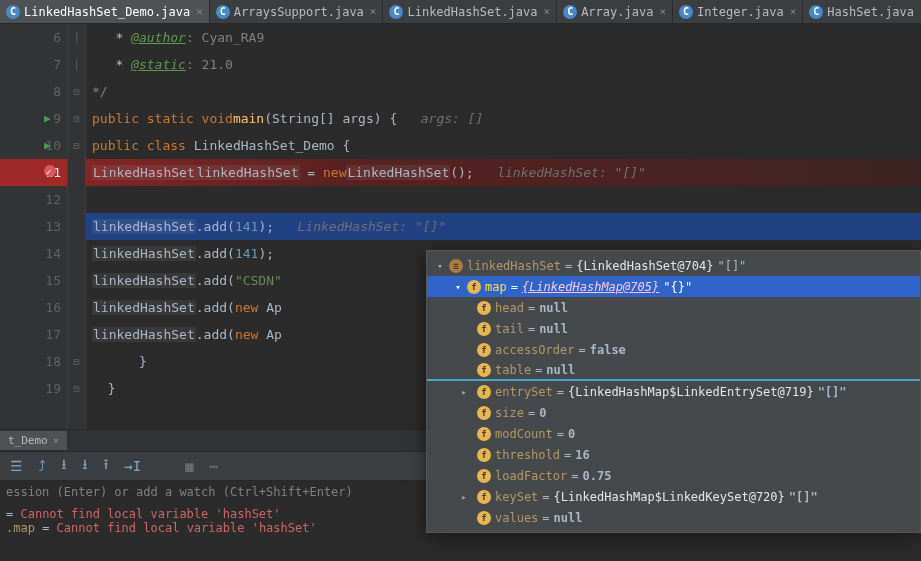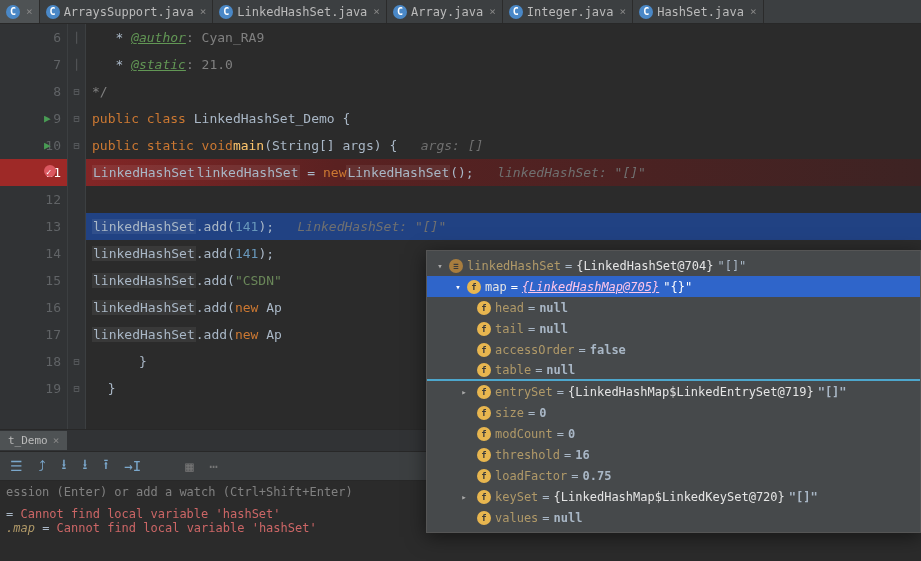--- a/index.html
+++ b/index.html
@@ -121,21 +121,21 @@
   .tb-ic { color: #7ba8cc; font-size: 14px; cursor: pointer; }
   .tb-ic.gray { color: #777; }
   .console {
     background: #2b2b2b;
     padding: 4px 6px;
     font-size: 12px;
     color: #808080;
     height: 80px;
   }
   .console .err { color: #cc6666; }
-  .console .mth2 { color: #b09968; font-style: italic; }
+  .console .mth2 { color: #b09968; }
   .console .eq { color: #a9b7c6; }
   .var-popup {
     position: absolute;
     left: 426px;
     top: 250px;
     width: 495px;
     background: #46494b;
     border: 1px solid #555;
     box-shadow: 0 4px 18px rgba(0,0,0,0.5);
     padding: 4px 0;
@@ -154,33 +154,34 @@
   .var-row.sep-line { border-bottom: 2px solid #4da7cd; }
   .expander { width: 10px; color: #aaa; font-size: 9px; display:inline-block; text-align:center;}
   .var-ic {
     width: 14px; height: 14px; border-radius: 7px;
     display: inline-flex; align-items:center; justify-content:center;
     font-size: 9px; font-weight:bold; color:#3b3b3b;
   }
   .ic-field { background: #e8b64f; }
   .ic-obj { background: #a87d3e; }
   .var-name { color: #b09968; }
-  .var-name.sel-n { color: #e5e5e5; }
+  .var-name.sel-n { color: #fde047; }
   .var-eq { color: #a9b7c6; }
   .var-val { color: #a9b7c6; font-weight: bold; }
   .var-type { color: #e5e5e5; }
   .var-str { color: #a9b7c6; }
   .var-link { text-decoration: underline; font-style: italic; }
 </style>
 </head>
 <body>
 
 <div class="tabbar" id="tabbar">
     <div class="tab active">
       <span class="tab-icon">C</span>
+      <span>LinkedHashSet_Demo.java</span>
       <span class="tab-close">×</span>
     </div>
     <div class="tab">
       <span class="tab-icon">C</span>
       <span>ArraysSupport.java</span>
       <span class="tab-close">×</span>
     </div>
     <div class="tab">
       <span class="tab-icon">C</span>
       <span>LinkedHashSet.java</span>
@@ -264,22 +265,22 @@
       <div class="fline"></div>
       <div class="fline"></div>
       <div class="fline"></div>
       <div class="fline">⊟</div>
       <div class="fline">⊟</div>
     </div>
   <div class="code" id="code">
       <div class="line">   * <span class="tag">@author</span>  <span class="cmt">: Cyan_RA9</span></div>
       <div class="line">   * <span class="tag">@static</span> <span class="cmt">: 21.0</span></div>
       <div class="line">   <span class="cmt">*/</span></div>
+      <div class="line">      <span class="kw">public static void</span> <span class="mth">main</span>(String[] args) {   <span class="hint">args: []</span></div>
       <div class="line">  <span class="kw">public class</span> LinkedHashSet_Demo {</div>
-      <div class="line">      <span class="kw">public static void</span> <span class="mth">main</span>(String[] args) {   <span class="hint">args: []</span></div>
       <div class="line bp-line">          <span class="boxed cls">LinkedHashSet</span> <span class="boxed">linkedHashSet</span> = <span class="kw">new</span> <span class="boxed cls">LinkedHashSet</span>();   <span class="hint">linkedHashSet: "[]"</span></div>
       <div class="line"></div>
       <div class="line current">          <span class="boxed">linkedHashSet</span>.add(<span class="num">141</span>);   <span class="hint">LinkedHashSet: "[]"</span></div>
       <div class="line">          <span class="boxed">linkedHashSet</span>.add(<span class="num">141</span>);</div>
       <div class="line">          <span class="boxed">linkedHashSet</span>.add(<span class="str">"CSDN"</span></div>
       <div class="line">          <span class="boxed">linkedHashSet</span>.add(<span class="kw">new</span> Ap</div>
       <div class="line">          <span class="boxed">linkedHashSet</span>.add(<span class="kw">new</span> Ap</div>
       <div class="line">      }</div>
       <div class="line">  }</div>
     </div>

